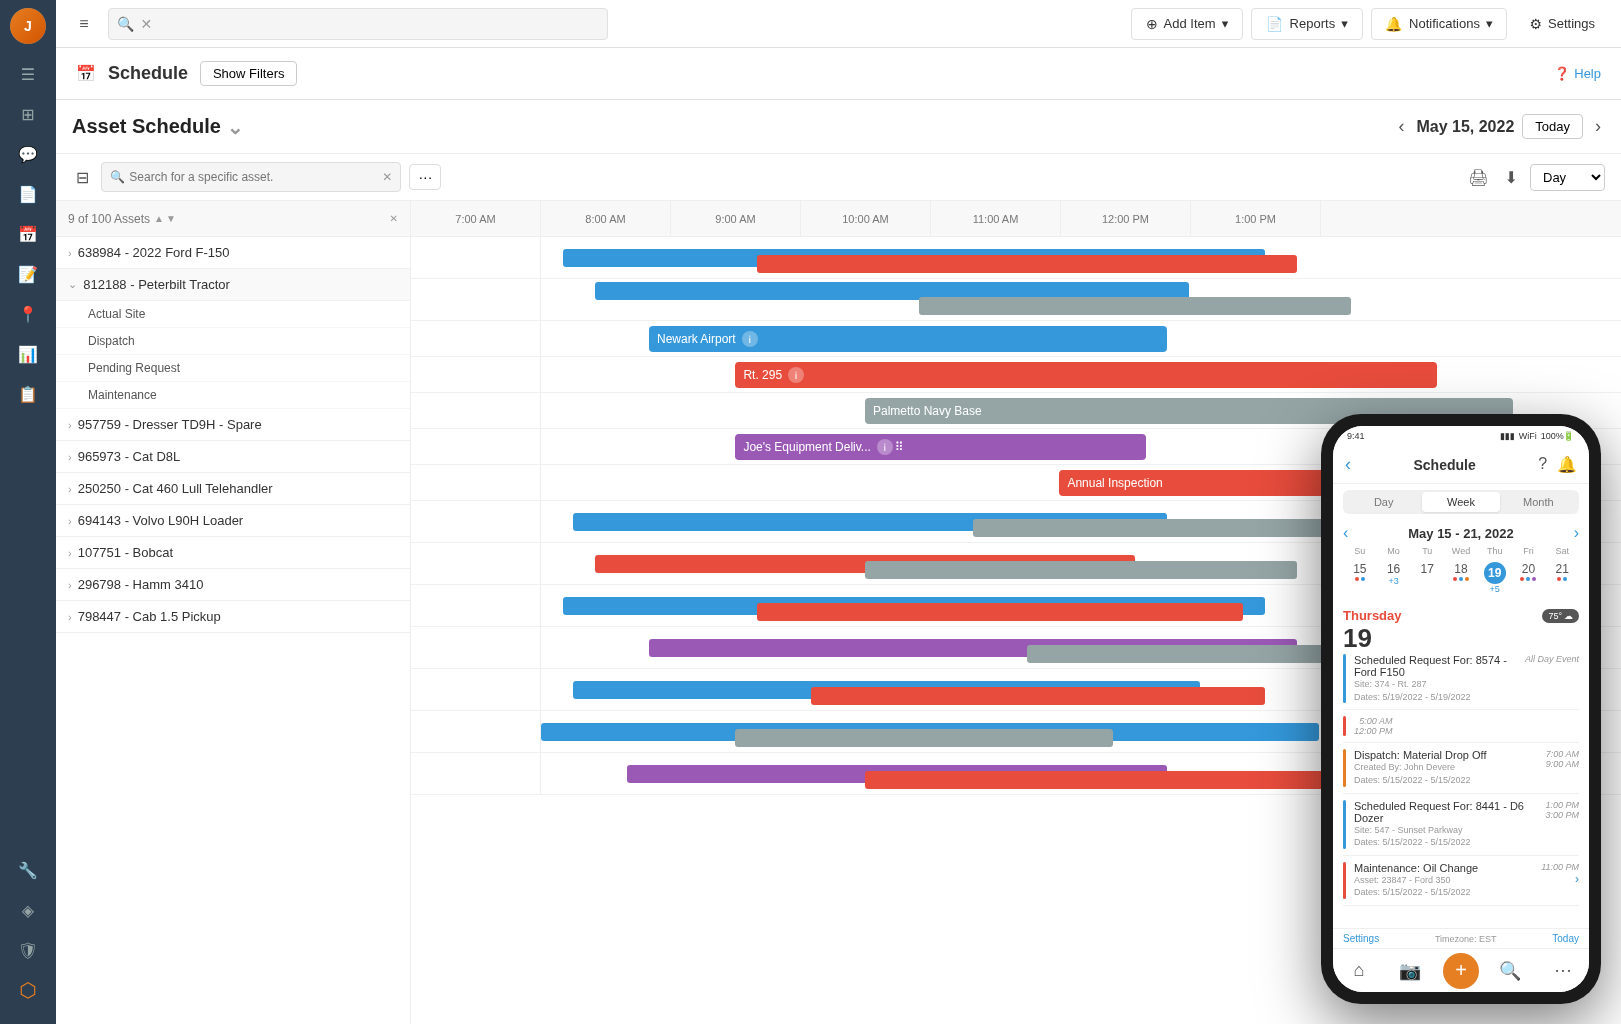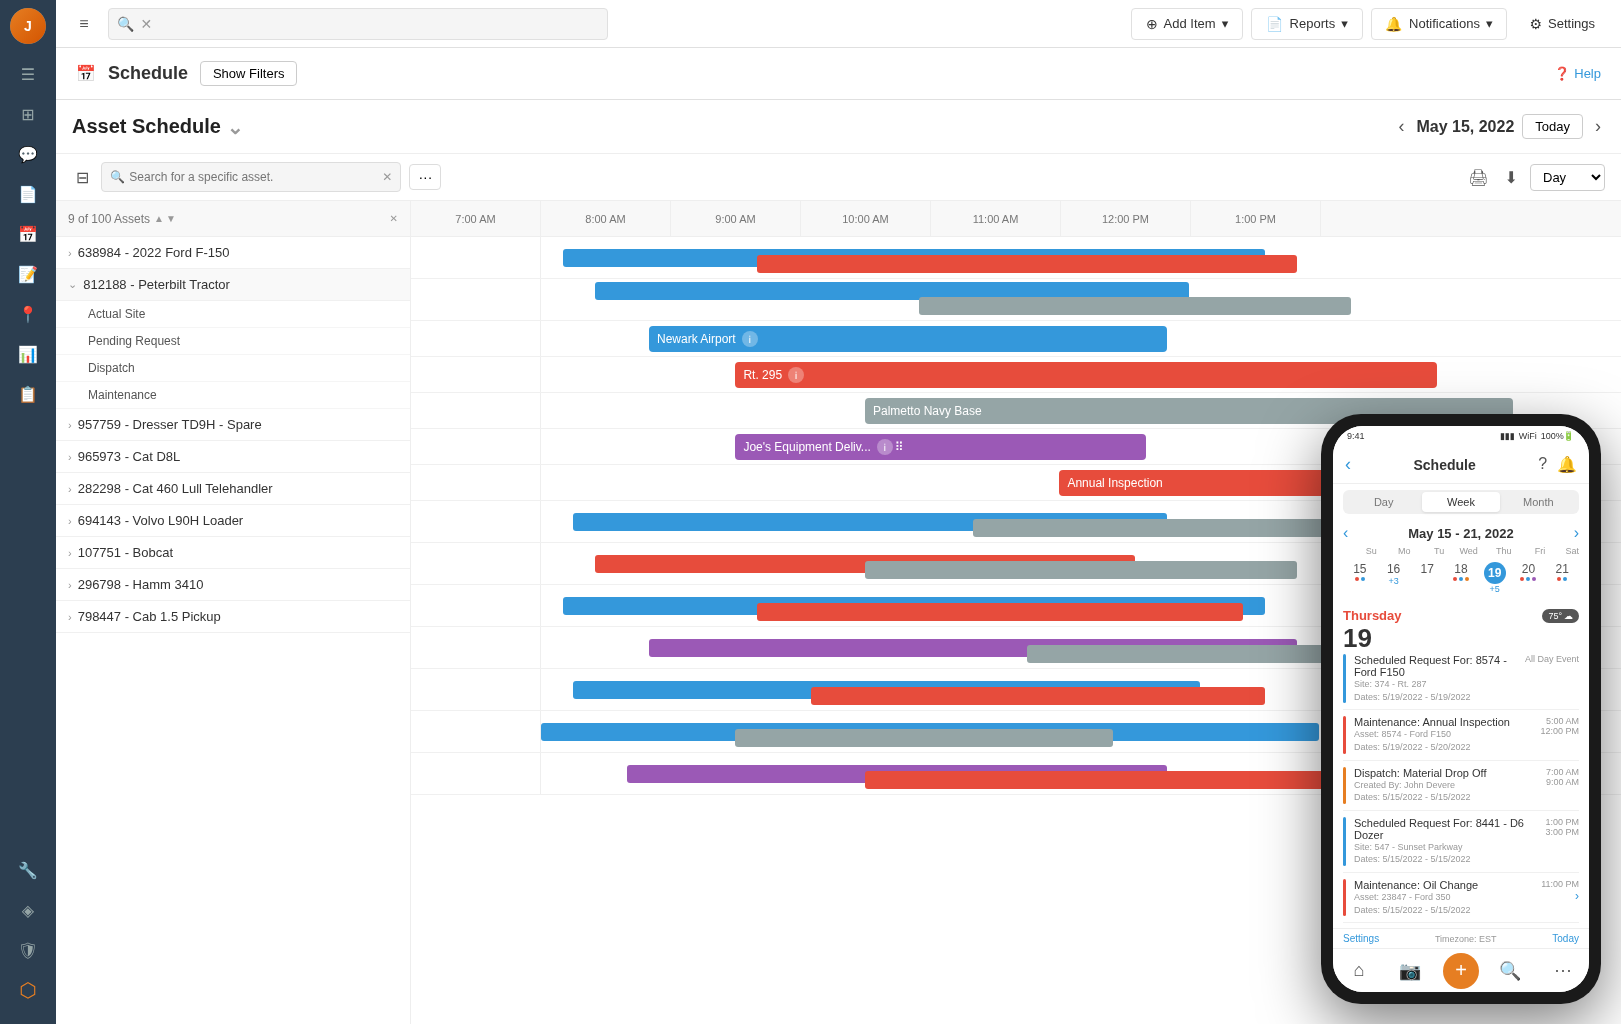--- a/index.html
+++ b/index.html
@@ -94,37 +94,37 @@
     .phone-back-btn { color: #3498db; font-size: 18px; }
     .phone-app-title { font-size: 14px; font-weight: 600; color: #333; }
     .phone-header-icons { display: flex; gap: 10px; color: #555; font-size: 16px; }
     .phone-tabs { display: flex; background: #f0f0f0; margin: 6px 10px; border-radius: 6px; padding: 2px; }
     .phone-tab { flex: 1; text-align: center; padding: 4px; font-size: 11px; border-radius: 4px; cursor: pointer; color: #777; }
     .phone-tab.active { background: #fff; color: #333; font-weight: 500; box-shadow: 0 1px 3px rgba(0,0,0,0.1); }
     .phone-calendar-header { padding: 4px 10px; display: flex; align-items: center; justify-content: space-between; }
     .phone-cal-title { font-size: 13px; font-weight: 600; color: #333; }
     .phone-cal-nav { color: #3498db; font-size: 16px; cursor: pointer; }
     .phone-cal-days-header { display: flex; padding: 0 10px; }
-    .phone-cal-day-label { flex: 1; text-align: right; font-size: 9px; color: #999; font-weight: 500; }
+    .phone-cal-day-label { flex: 1; text-align: center; font-size: 9px; color: #999; font-weight: 500; }
     .phone-cal-week { display: flex; padding: 4px 10px; }
     .phone-cal-day { flex: 1; text-align: center; font-size: 12px; color: #555; padding: 2px 0; position: relative; cursor: pointer; }
     .phone-cal-day .dots { display: flex; justify-content: center; gap: 2px; margin-top: 1px; }
     .phone-cal-day .dot { width: 4px; height: 4px; border-radius: 50%; }
     .phone-day-count { font-size: 9px; color: #3498db; }
     .phone-schedule-body { flex: 1; overflow-y: auto; }
     .phone-day-section { padding: 0 10px; }
     .phone-event { display: flex; gap: 8px; margin-bottom: 6px; padding-bottom: 6px; border-bottom: 1px solid #f0f0f0; }
     .phone-event-bar { width: 3px; background: #3498db; border-radius: 2px; flex-shrink: 0; }
     .phone-event-bar.red { background: #e74c3c; }
     .phone-event-bar.orange { background: #e67e22; }
     .phone-event-bar.blue { background: #3498db; }
     .phone-event-content { flex: 1; }
     .phone-event-title { font-size: 11px; font-weight: 400; color: #333; }
     .phone-event-detail { font-size: 9px; color: #999; line-height: 1.4; }
-    .phone-event-time { font-size: 9px; color: #999; text-align: right; white-space: nowrap; }
+    .phone-event-time { font-size: 9px; color: #999; text-align: right; white-space: nowrap; font-style: italic; }
     .phone-all-day { font-size: 9px; color: #999; }
     .phone-weather-badge { background: #555; color: #fff; border-radius: 10px; padding: 2px 6px; font-size: 9px; display: flex; align-items: center; gap: 2px; }
     .phone-footer { border-top: 1px solid #eee; padding: 4px 10px; display: flex; align-items: center; justify-content: space-between; font-size: 9px; color: #999; }
     .phone-footer-btn { color: #3498db; font-size: 10px; cursor: pointer; }
     .phone-bottom-nav { height: 44px; background: #fff; border-top: 1px solid #eee; display: flex; align-items: center; justify-content: space-around; }
     .phone-nav-icon { font-size: 18px; color: #555; cursor: pointer; width: 40px; text-align: center; }
     .phone-nav-icon.add { width: 36px; height: 36px; background: #e67e22; border-radius: 50%; display: flex; align-items: center; justify-content: center; color: #fff; font-size: 20px; }
 
     .main-schedule-wrapper { flex: 1; display: flex; flex-direction: column; overflow: hidden; position: relative; }
   </style>
@@ -249,40 +249,40 @@
             </div>
           </div>
 
           <div class="asset-item expanded">
             <div class="asset-item-name">
               <span class="chevron">⌄</span>
               <span>812188 - Peterbilt Tractor</span>
             </div>
           </div>
           <div class="asset-sub-item">Actual Site</div>
+          <div class="asset-sub-item">Dispatch</div>
           <div class="asset-sub-item">Pending Request</div>
-          <div class="asset-sub-item">Dispatch</div>
           <div class="asset-sub-item">Maintenance</div>
 
           <div class="asset-item">
             <div class="asset-item-name">
                 <span class="chevron">›</span>
                 <span>957759 - Dresser TD9H - Spare</span>
               </div>
           </div>
           <div class="asset-item">
             <div class="asset-item-name">
                 <span class="chevron">›</span>
                 <span>965973 - Cat D8L</span>
               </div>
           </div>
           <div class="asset-item">
             <div class="asset-item-name">
                 <span class="chevron">›</span>
-                <span>282298 - Cat 460 Lull Telehandler</span>
+                <span>250250 - Cat 460 Lull Telehandler</span>
               </div>
           </div>
           <div class="asset-item">
             <div class="asset-item-name">
                 <span class="chevron">›</span>
                 <span>694143 - Volvo L90H Loader</span>
               </div>
           </div>
           <div class="asset-item">
             <div class="asset-item-name">
@@ -547,24 +547,20 @@
                 <div class="phone-event-bar blue"></div>
                 <div class="phone-event-content">
                   <div class="phone-event-title">Scheduled Request For: 8574 - Ford F150</div>
                   <div class="phone-event-detail">Site: 374 - Rt. 287<br>Dates: 5/19/2022 - 5/19/2022</div>
                 </div>
                 <div class="phone-event-time phone-all-day">All Day Event</div>
               </div>
 
               <div class="phone-event">
                 <div class="phone-event-bar red"></div>
-                <div class="phone-event-content">
-                  <div class="phone-event-title">Maintenance: Annual Inspection</div>
-                  <div class="phone-event-detail">Asset: 8574 - Ford F150<br>Dates: 5/19/2022 - 5/20/2022</div>
-                </div>
                 <div style="text-align:right;">
                   <div class="phone-event-time">5:00 AM</div>
                   <div class="phone-event-time">12:00 PM</div>
                 </div>
               </div>
 
               <div class="phone-event">
                 <div class="phone-event-bar orange"></div>
                 <div class="phone-event-content">
                   <div class="phone-event-title">Dispatch: Material Drop Off</div>

